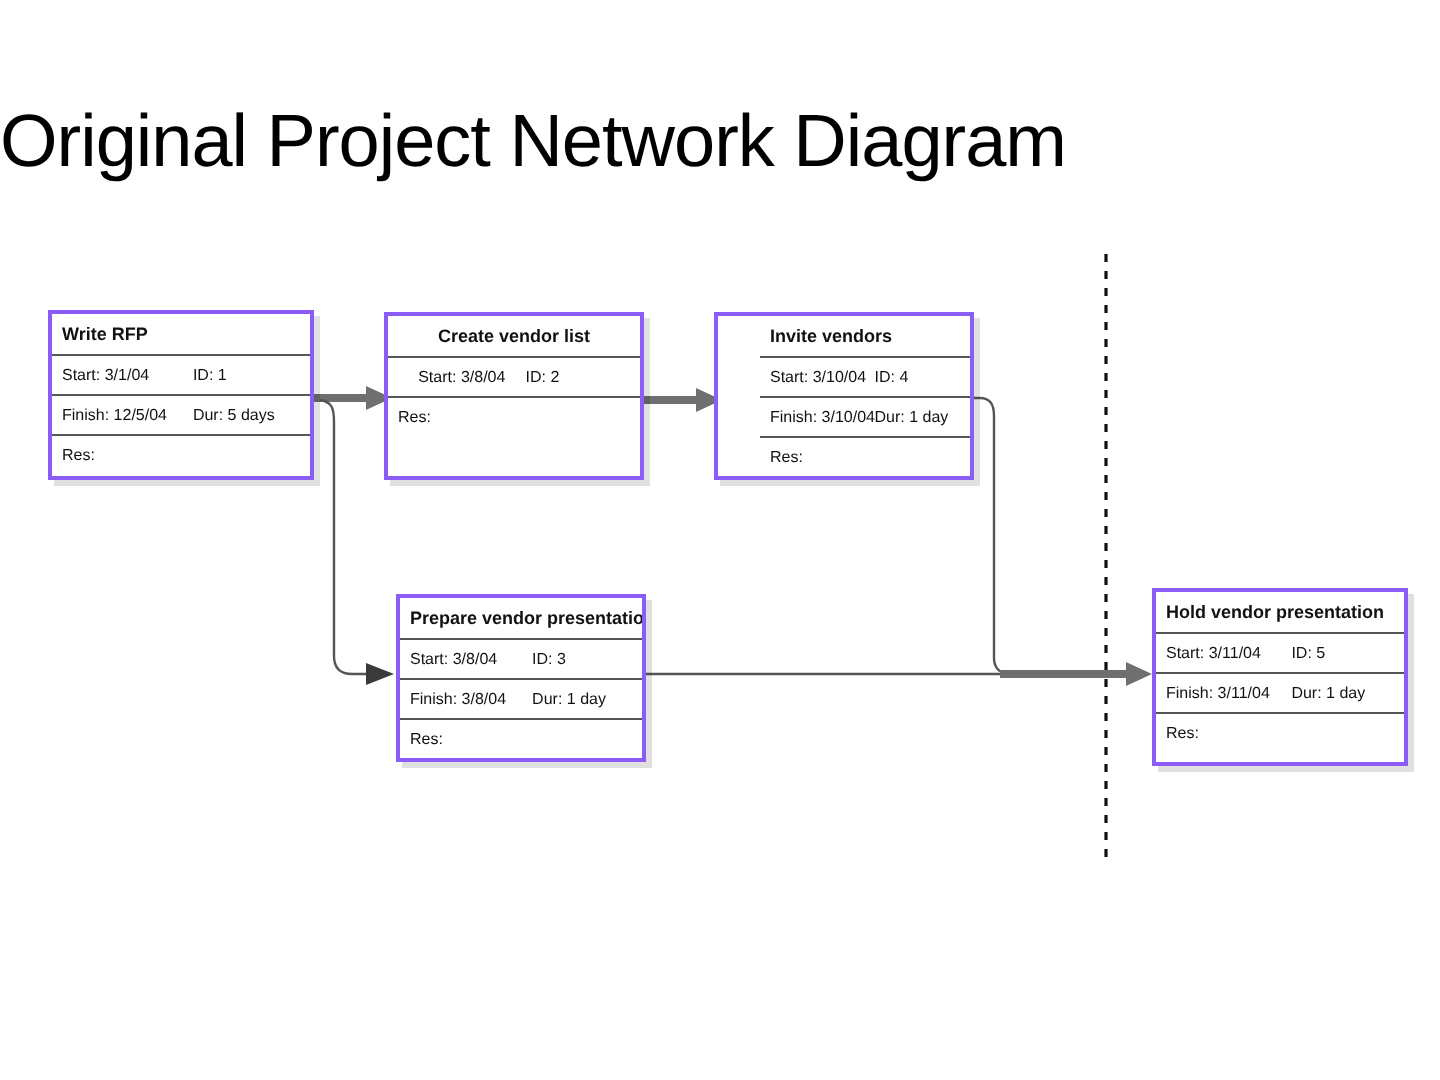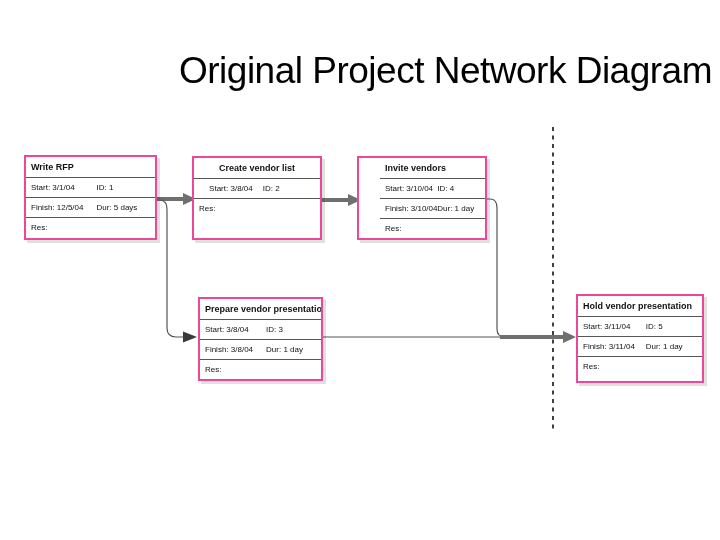--- a/index.html
+++ b/index.html
@@ -6,34 +6,34 @@
   #slide{
     position:relative;
     width:720px;height:540px;
     background:#ffffff;
     font-family:"Liberation Sans","DejaVu Sans",sans-serif;
     overflow:hidden;
   }
   #slide-title{
     position:absolute;
     left:0;top:50px;width:712px;
-    text-align:right;
+    text-align:left;
     font-size:37px;
     font-weight:400;
     color:#000;
     letter-spacing:-0.5px;
     white-space:nowrap;
   }
   #connector-layer{
     position:absolute;left:0;top:0;width:720px;height:540px;
   }
   .task-box{
     position:absolute;
     background:#fff;
-    border:2px solid #ec4899;
+    border:2px solid #8b5cf6;
     box-shadow:3px 3px 0 rgba(0,0,0,0.12);
     box-sizing:border-box;
     color:#111;
   }
   .tb-title{
     height:20px;
     line-height:20px;
     padding:0 5px;
     font-size:9px;
     font-weight:bold;

